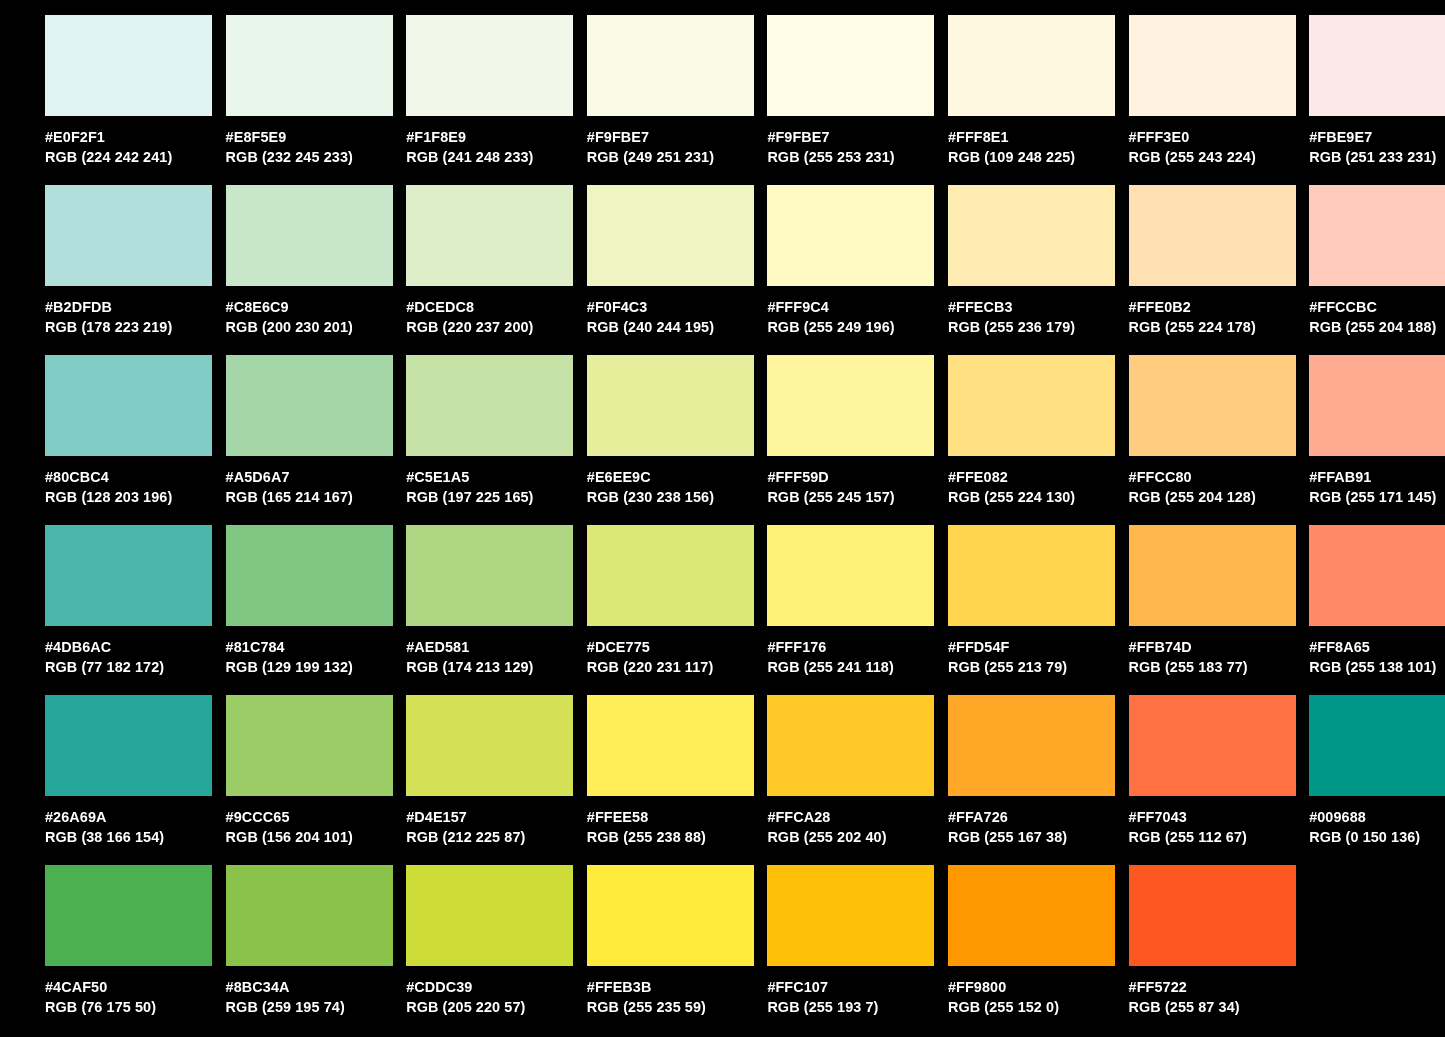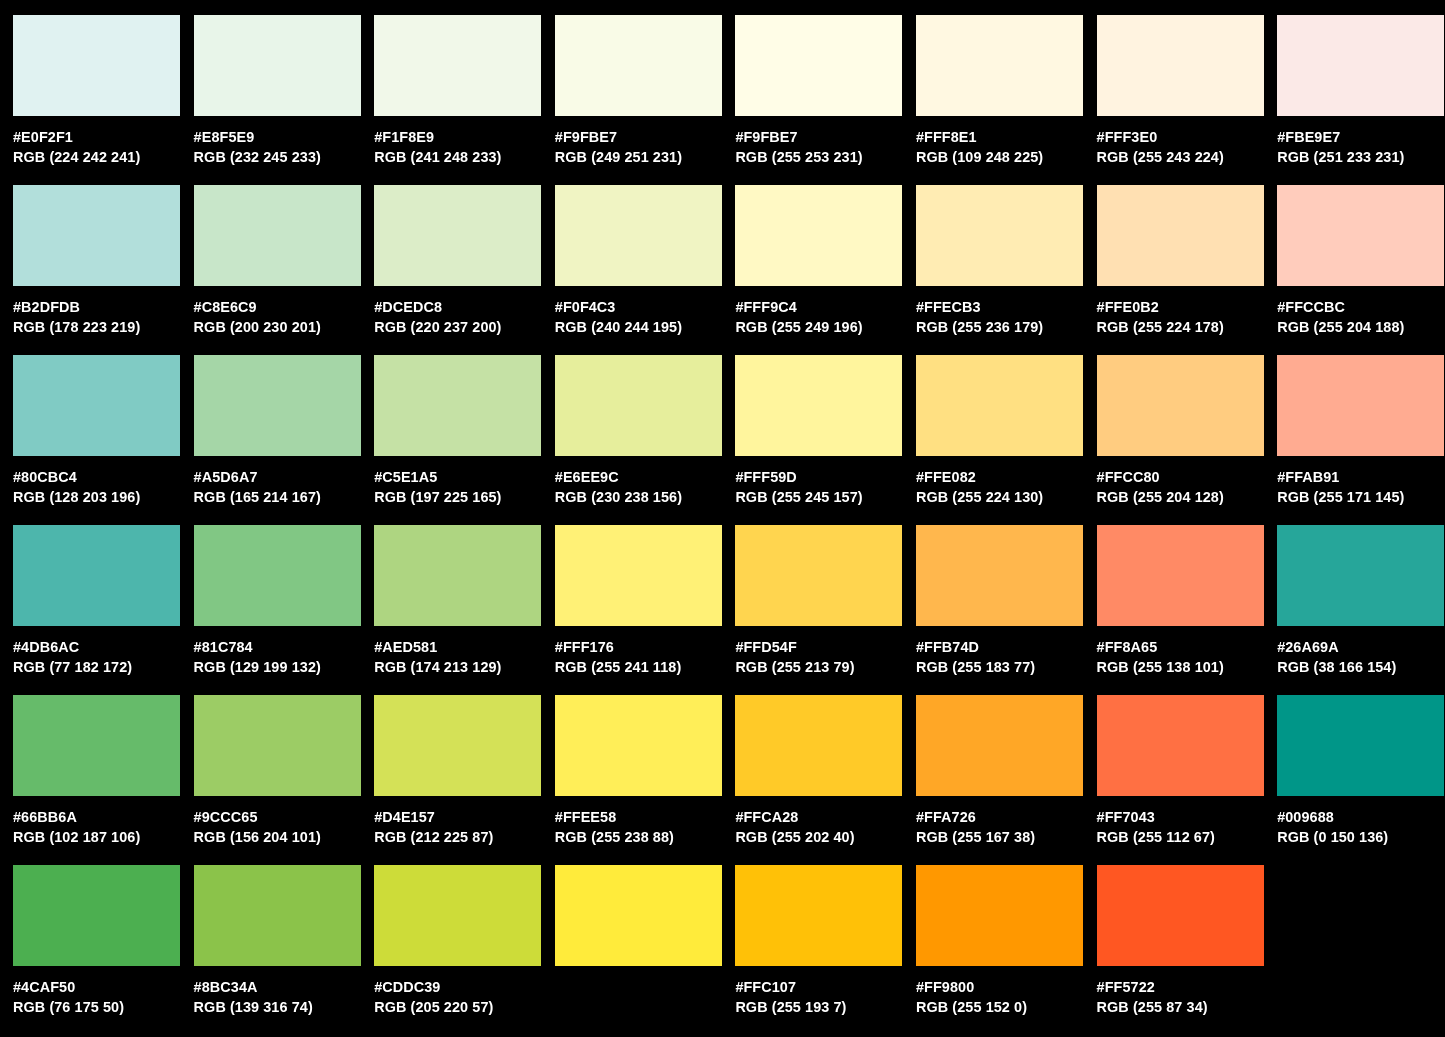--- a/index.html
+++ b/index.html
@@ -18,20 +18,21 @@
     display: grid;
     grid-template-columns: repeat(8, 180.6px);
     grid-template-rows: repeat(6, 170px);
     padding: 15px 0 0 13px;
     box-sizing: border-box;
   }
   .swatch-cell {
     width: 180.6px;
     height: 170px;
     box-sizing: border-box;
+    margin-left: 32px;
   }
   .swatch-chip {
     width: 167px;
     height: 101px;
     display: block;
   }
   .swatch-labels {
     padding-top: 11px;
     width: 175px;
   }
@@ -232,20 +233,27 @@
       </div>
     </div>
     <div class="swatch-cell">
       <div class="swatch-chip" style="background-color: rgb(174, 213, 129);"></div>
       <div class="swatch-labels">
         <div class="swatch-hex">#AED581</div>
         <div class="swatch-rgb">RGB (174 213 129)</div>
       </div>
     </div>
     <div class="swatch-cell">
+      <div class="swatch-chip" style="background-color: rgb(220, 231, 117);"></div>
+      <div class="swatch-labels">
+        <div class="swatch-hex">#DCE775</div>
+        <div class="swatch-rgb">RGB (220 231 117)</div>
+      </div>
+    </div>
+    <div class="swatch-cell">
       <div class="swatch-chip" style="background-color: rgb(255, 241, 118);"></div>
       <div class="swatch-labels">
         <div class="swatch-hex">#FFF176</div>
         <div class="swatch-rgb">RGB (255 241 118)</div>
       </div>
     </div>
     <div class="swatch-cell">
       <div class="swatch-chip" style="background-color: rgb(255, 213, 79);"></div>
       <div class="swatch-labels">
         <div class="swatch-hex">#FFD54F</div>
@@ -267,27 +275,20 @@
       </div>
     </div>
     <div class="swatch-cell">
       <div class="swatch-chip" style="background-color: rgb(38, 166, 154);"></div>
       <div class="swatch-labels">
         <div class="swatch-hex">#26A69A</div>
         <div class="swatch-rgb">RGB (38 166 154)</div>
       </div>
     </div>
     <div class="swatch-cell">
-      <div class="swatch-chip" style="background-color: rgb(102, 187, 106);"></div>
-      <div class="swatch-labels">
-        <div class="swatch-hex">#66BB6A</div>
-        <div class="swatch-rgb">RGB (102 187 106)</div>
-      </div>
-    </div>
-    <div class="swatch-cell">
       <div class="swatch-chip" style="background-color: rgb(156, 204, 101);"></div>
       <div class="swatch-labels">
         <div class="swatch-hex">#9CCC65</div>
         <div class="swatch-rgb">RGB (156 204 101)</div>
       </div>
     </div>
     <div class="swatch-cell">
       <div class="swatch-chip" style="background-color: rgb(212, 225, 87);"></div>
       <div class="swatch-labels">
         <div class="swatch-hex">#D4E157</div>
@@ -333,32 +334,36 @@
       <div class="swatch-chip" style="background-color: rgb(76, 175, 80);"></div>
       <div class="swatch-labels">
         <div class="swatch-hex">#4CAF50</div>
         <div class="swatch-rgb">RGB (76 175 50)</div>
       </div>
     </div>
     <div class="swatch-cell">
       <div class="swatch-chip" style="background-color: rgb(139, 195, 74);"></div>
       <div class="swatch-labels">
         <div class="swatch-hex">#8BC34A</div>
-        <div class="swatch-rgb">RGB (139 316 74)</div>
+        <div class="swatch-rgb">RGB (259 195 74)</div>
       </div>
     </div>
     <div class="swatch-cell">
       <div class="swatch-chip" style="background-color: rgb(205, 220, 57);"></div>
       <div class="swatch-labels">
         <div class="swatch-hex">#CDDC39</div>
         <div class="swatch-rgb">RGB (205 220 57)</div>
       </div>
     </div>
     <div class="swatch-cell">
       <div class="swatch-chip" style="background-color: rgb(255, 235, 59);"></div>
+      <div class="swatch-labels">
+        <div class="swatch-hex">#FFEB3B</div>
+        <div class="swatch-rgb">RGB (255 235 59)</div>
+      </div>
     </div>
     <div class="swatch-cell">
       <div class="swatch-chip" style="background-color: rgb(255, 193, 7);"></div>
       <div class="swatch-labels">
         <div class="swatch-hex">#FFC107</div>
         <div class="swatch-rgb">RGB (255 193 7)</div>
       </div>
     </div>
     <div class="swatch-cell">
       <div class="swatch-chip" style="background-color: rgb(255, 152, 0);"></div>

